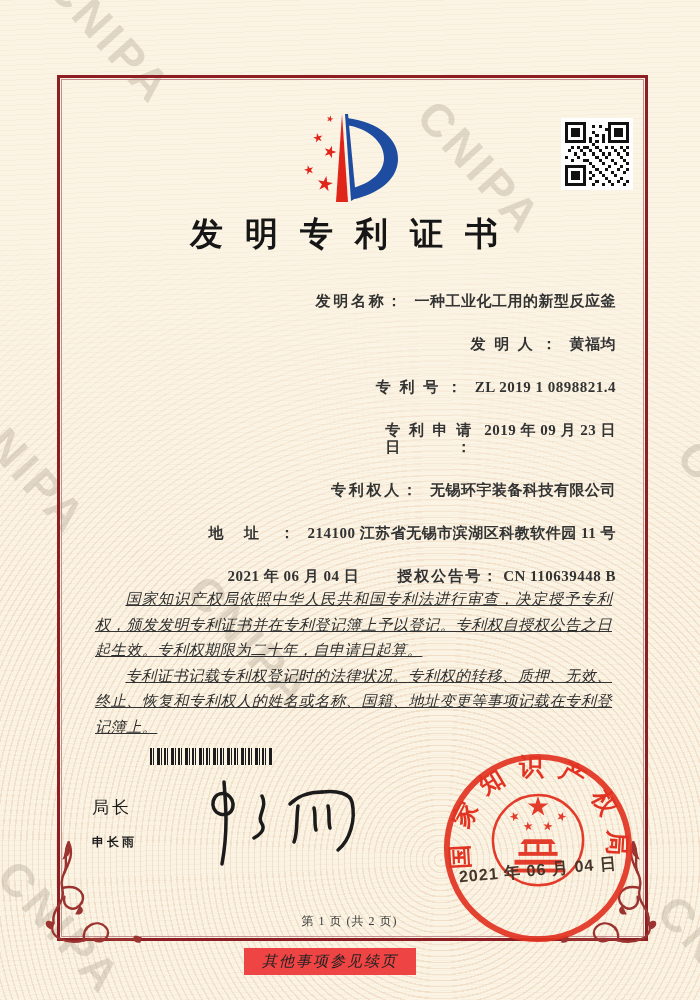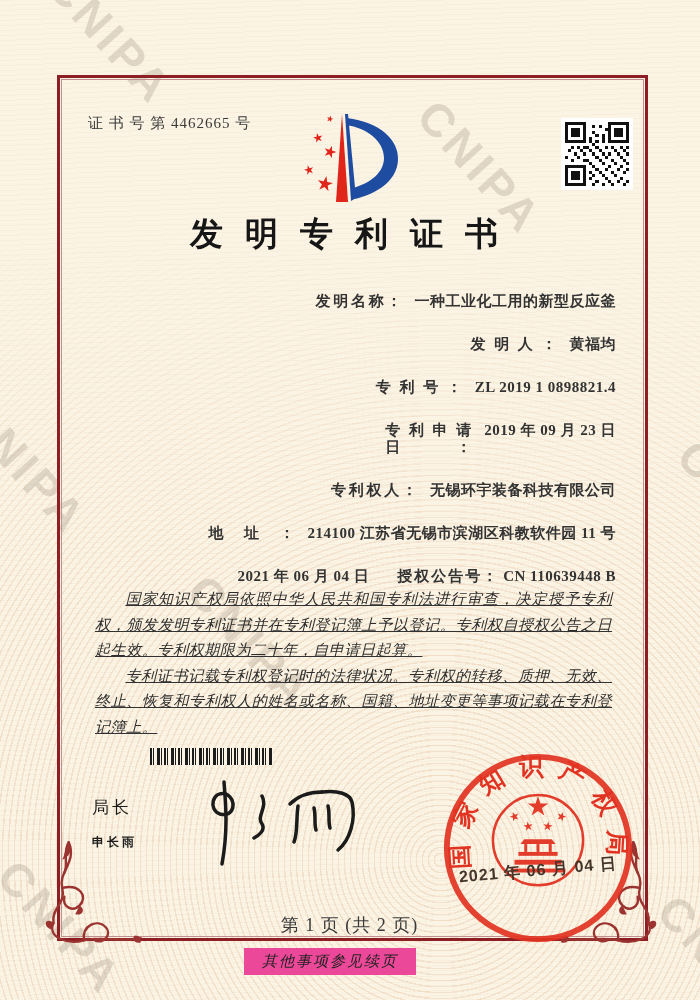--- a/index.html
+++ b/index.html
@@ -36,44 +36,44 @@
   .qr svg { position:absolute; left:4px; top:4px; }
   .title {
     position:absolute; left:57px; top:212px; width:585px; text-align:center;
     font-size:33px; font-weight:bold; color:#161616;
     letter-spacing:22px; padding-left:11px; box-sizing:border-box;
   }
   .fields { position:absolute; left:96px; top:293px; width:520px; }
   .frow { display:flex; align-items:baseline; margin-bottom:26px; font-size:15px; line-height:17px; color:#333; font-weight:600;justify-content:flex-end; }
   .flabel { width:86px; text-align:justify; text-align-last:justify; flex:none; }
   .fvalue { margin-left:13px; letter-spacing:0.5px; white-space:nowrap; }
-  .flabel2 { margin-left:28px; letter-spacing:2px; flex:none;font-family:Liberation Mono, monospace; }
+  .flabel2 { margin-left:38px; letter-spacing:2px; flex:none;font-family:Liberation Mono, monospace; }
   .fvalue2 { margin-left:4px; letter-spacing:0.5px; white-space:nowrap; }
   .body-text { position:absolute; left:95px; top:586px; width:517px;text-decoration:underline; }
   .body-text p {
     margin:0; text-indent:2em; font-size:15.2px; line-height:25.5px;
     font-style:italic; color:#2e2e2e; letter-spacing:0.4px; text-align:justify;
   }
   .barcode {
     position:absolute; left:150px; top:748px; width:123px; height:17px;
     background:repeating-linear-gradient(90deg,
       #1c1c1c 0 2px, #fbf4e4 2px 3px,
       #1c1c1c 3px 4px, #fbf4e4 4px 7px,
       #1c1c1c 7px 10px, #fbf4e4 10px 11px,
       #1c1c1c 11px 12px, #fbf4e4 12px 14px);
   }
   .officer { position:absolute; left:92px; top:796px; font-family:"Liberation Sans","DejaVu Sans",sans-serif; color:#1c1c1c; }
   .officer .o-title { font-size:17px; letter-spacing:3px; margin-bottom:15px; }
   .officer .o-name  { font-size:12px; letter-spacing:3px;font-weight:bold; }
   .signature { position:absolute; left:198px; top:776px; }
   .seal { position:absolute; left:440px; top:750px; }
-  .page-info { position:absolute; left:57px; top:913px; width:585px; text-align:center; font-size:18px; letter-spacing:1px; color:#3a3a3a; }
+  .page-info { position:absolute; left:57px; top:913px; width:585px; text-align:center; font-size:12px; letter-spacing:1px; color:#3a3a3a; }
   .note {
     position:absolute; left:330px; top:948px; transform:translateX(-50%);
-    background:#ec4899; padding:4px 18px; font-size:15px; font-style:italic;
+    background:#ef4444; padding:4px 18px; font-size:15px; font-style:italic;
     letter-spacing:2px; color:#222; white-space:nowrap;
   }
   .flourish { position:absolute; pointer-events:none; }
 </style>
 </head>
 <body>
 
 <div class="page">
   <div class="texture"></div>
   <div class="waves"></div>
@@ -114,21 +114,20 @@
       <path d="M30,2 C24,12 30,22 26,30"></path>
     </g>
     <g fill="#9b3330">
       <path d="M30,2 C34,10 30,16 24,18 C28,10 26,6 30,2 Z"></path>
       <path d="M96,90 C88,82 86,96 96,94 Z"></path>
       <path d="M16,76 C8,70 6,80 14,82 Z"></path>
       <path d="M40,60 C46,64 42,70 36,68 Z"></path>
     </g>
   </svg>
 
-  <div class="cert-no">证 书 号 第 4462665 号</div>
 
   <svg class="logo" width="110" height="100" viewBox="0 0 110 100">
     <defs>
       <path id="star-l" d="M0,-1 L0.224,-0.309 L0.951,-0.309 L0.363,0.118 L0.588,0.809 L0,0.382 L-0.588,0.809 L-0.363,0.118 L-0.951,-0.309 L-0.224,-0.309 Z"></path>
     </defs>
     <path fill="#1e4ca1" d="M52,10 C85,14 104,32 103,52 C102,74 80,86 60,91 L58,80 C76,75 89,64 89,50 C89,33 72,20 51,17 Z"></path>
     <path fill="#1e4ca1" d="M50,6 L56,93 L61,90 L53,6 Z"></path>
     <path fill="#e0251b" d="M47,6 L53,94 L41,94 Z"></path>
     <g fill="#e0251b">
       <use href="#star-l" transform="translate(35,11) scale(3.5) rotate(15)"></use>

